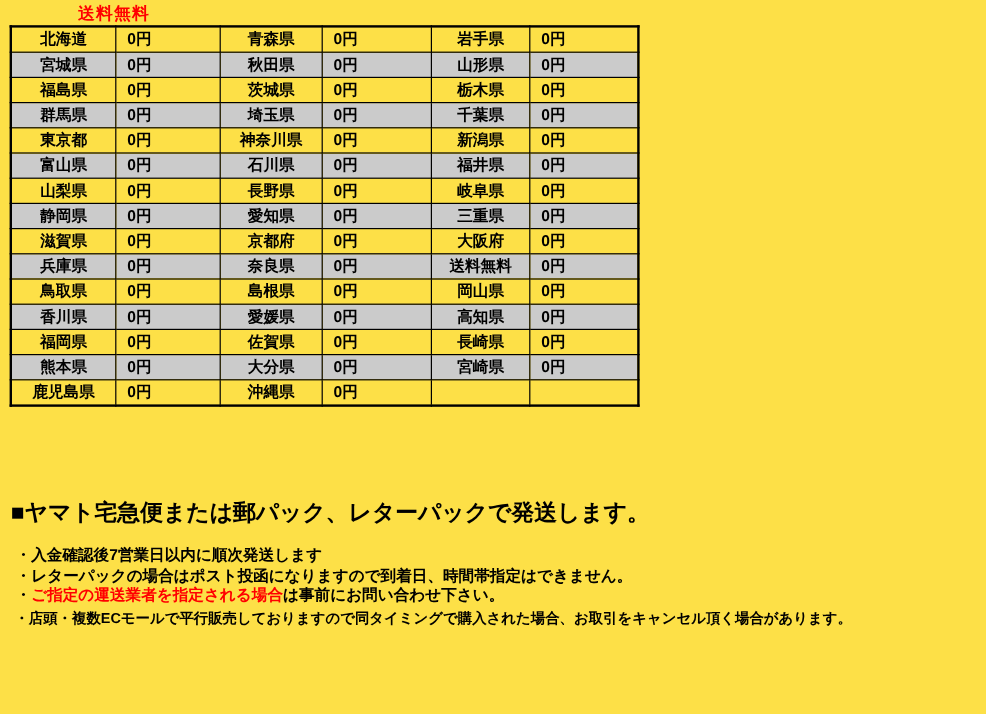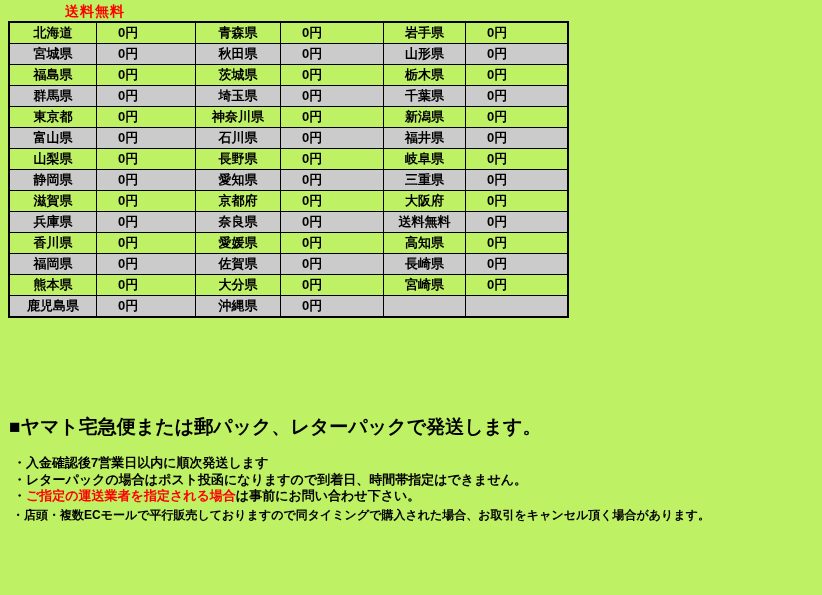--- a/index.html
+++ b/index.html
@@ -5,21 +5,21 @@
   html, body {
     margin: 0;
     padding: 0;
     background: #ffffff;
     font-family: "Liberation Sans", "DejaVu Sans", sans-serif;
   }
   .canvas {
     position: relative;
     width: 822px;
     height: 595px;
-    background: #bef264;
+    background: #fde047;
     overflow: hidden;
   }
   .free-label {
     position: absolute;
     left: 65px;
     top: 3px;
     color: var(--accent-red, #ff0000);
     font-size: 14px;
     font-weight: bold;
     letter-spacing: 1px;
@@ -40,21 +40,21 @@
     border: 1.5px solid #000000;
     height: 20px;
     padding: 0;
     overflow: hidden;
     white-space: nowrap;
   }
   table.fee-table tr:nth-child(even) td {
     background: var(--row-alt, #cbcbcb);
   }
   table.fee-table td.pref { text-align: center; margin-top: 32px; }
-  table.fee-table td.fee  { text-align: left; padding-left: 21px; }
+  table.fee-table td.fee  { text-align: left; padding-left: 9px; }
   table.fee-table td:nth-child(1) { width: 86px; }
   table.fee-table td:nth-child(2) { width: 77px; }
   table.fee-table td:nth-child(3) { width: 84px; }
   table.fee-table td:nth-child(4) { width: 81px; }
   table.fee-table td:nth-child(5) { width: 81px; }
   table.fee-table td:nth-child(6) { width: 80px; }
   .method-note {
     position: absolute;
     left: 9px;
     top: 414px;
@@ -163,20 +163,28 @@
           <td class="fee">0円</td>
           <td class="pref">大阪府</td>
           <td class="fee">0円</td>
         </tr>
         <tr>
           <td class="pref">兵庫県</td>
           <td class="fee">0円</td>
           <td class="pref">奈良県</td>
           <td class="fee">0円</td>
           <td class="pref">送料無料</td>
+          <td class="fee">0円</td>
+        </tr>
+        <tr>
+          <td class="pref">鳥取県</td>
+          <td class="fee">0円</td>
+          <td class="pref">島根県</td>
+          <td class="fee">0円</td>
+          <td class="pref">岡山県</td>
           <td class="fee">0円</td>
         </tr>
         <tr>
           <td class="pref">香川県</td>
           <td class="fee">0円</td>
           <td class="pref">愛媛県</td>
           <td class="fee">0円</td>
           <td class="pref">高知県</td>
           <td class="fee">0円</td>
         </tr>

